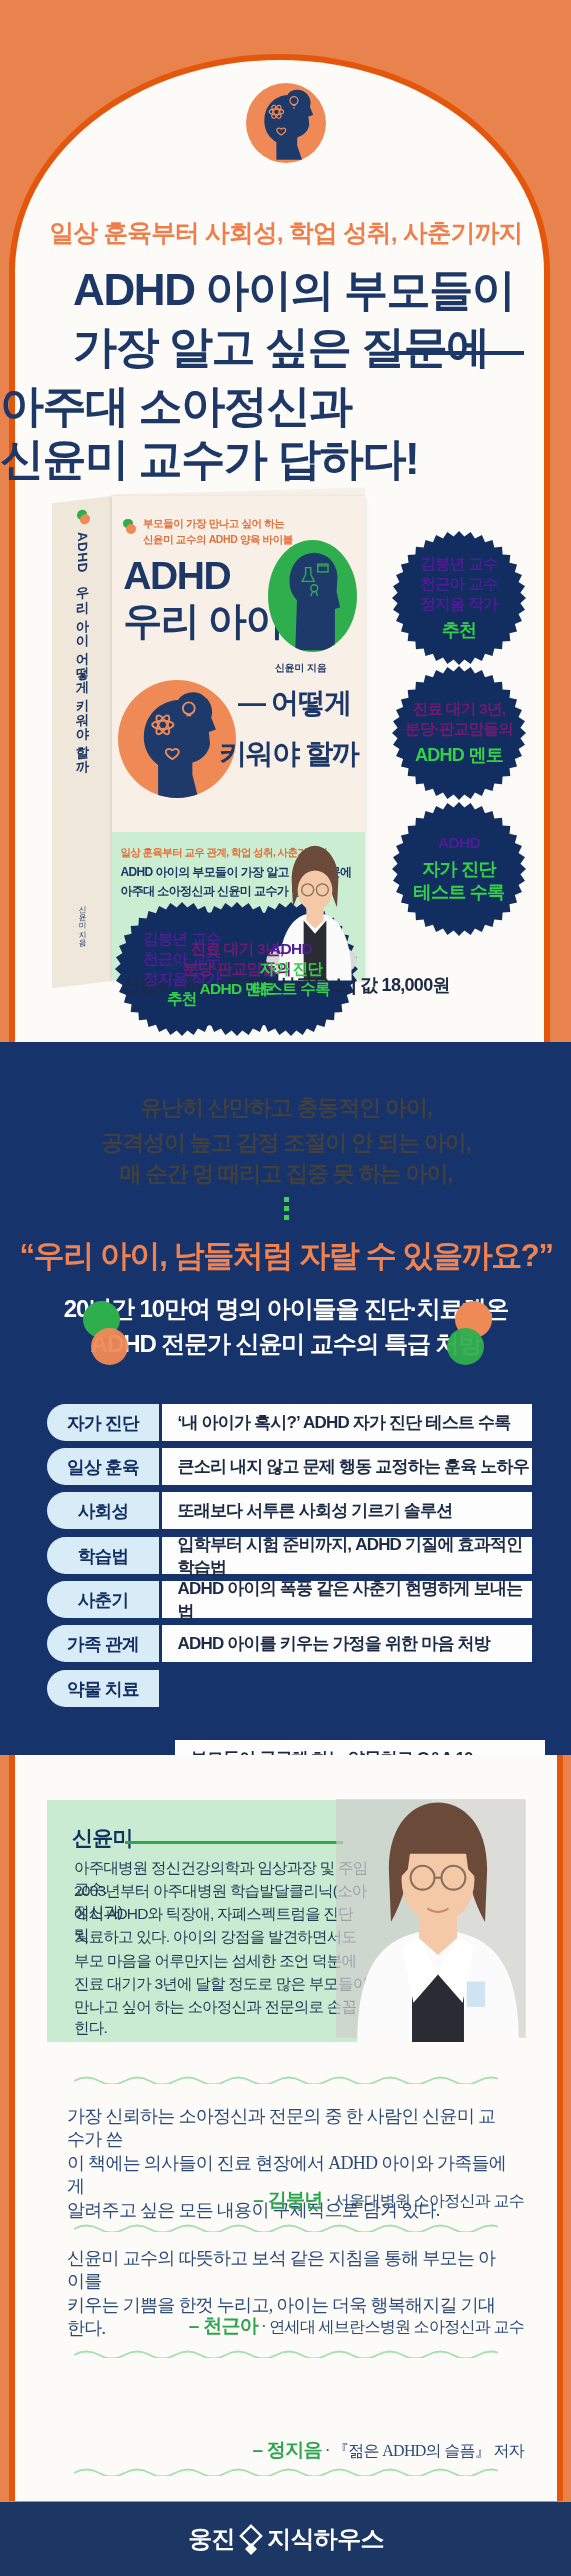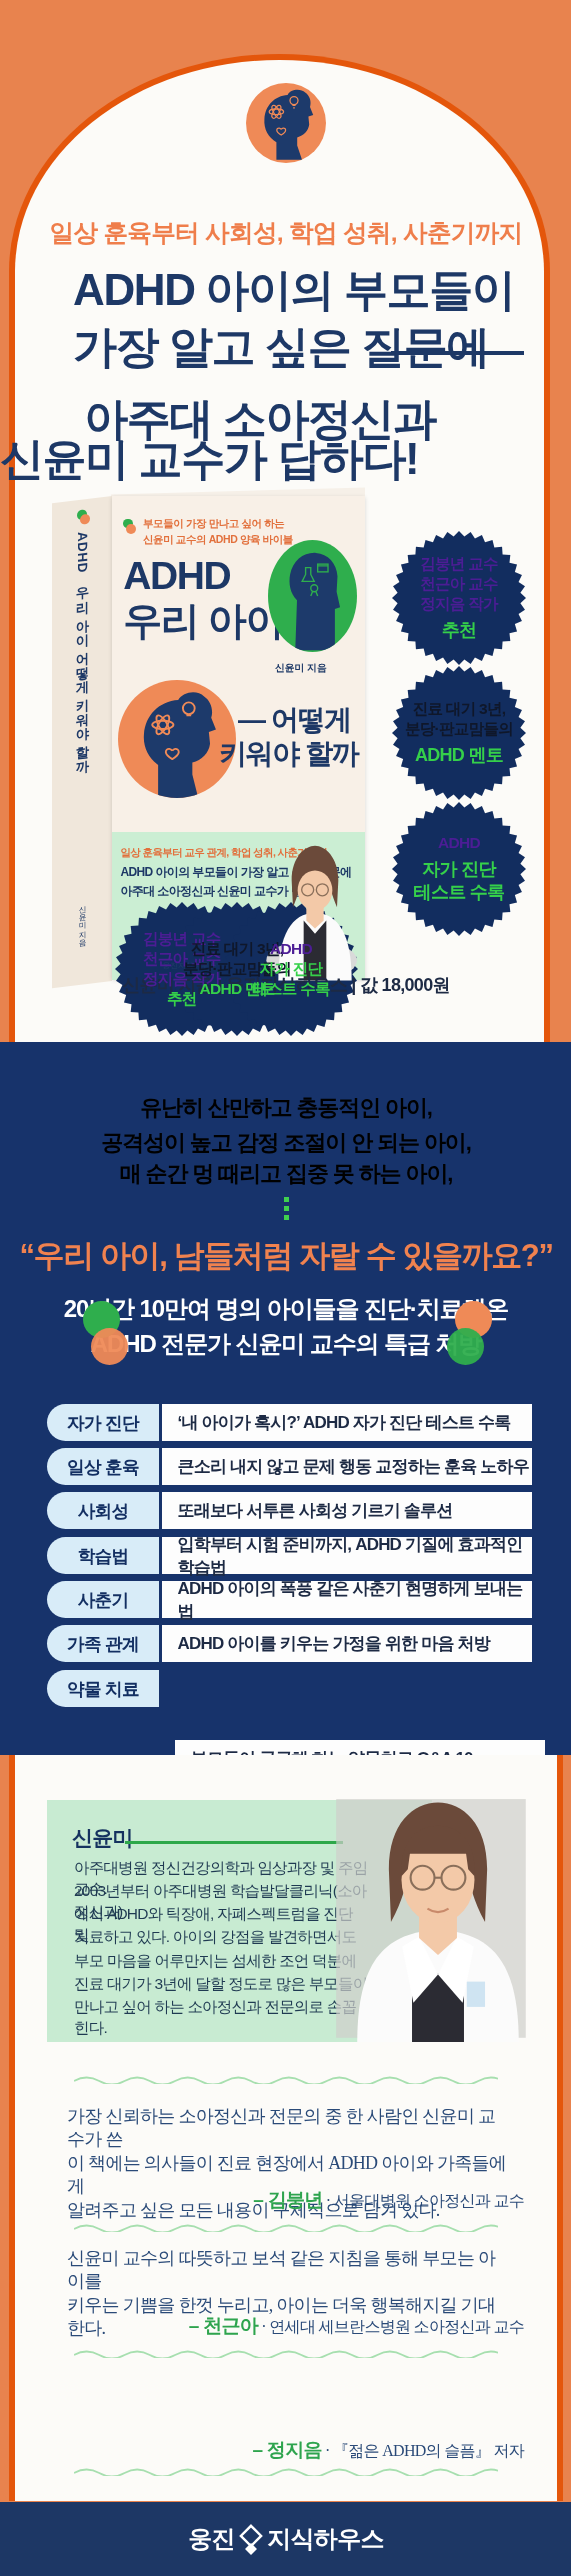--- a/index.html
+++ b/index.html
@@ -10,21 +10,21 @@
   #dome{left:9px;top:54px;width:541px;height:988px;background:#FCFBF8;
         border:6.3px solid #E4560B;border-bottom:none;
         border-radius:271px 271px 0 0 / 218px 218px 0 0;box-sizing:border-box;}
   #head-circle{left:246px;top:83px;width:80px;height:80px;border-radius:50%;background:#EF8A57;overflow:hidden;}
   
   .hero-sub{left:0;top:216px;width:572px;text-align:center;color:#EF7E4B;font-size:24.6px;font-weight:bold;letter-spacing:-0.7px;}
   .hero-h{color:#1D3866;font-size:44px;font-weight:bold;letter-spacing:-1.4px;line-height:1;}
   #hero-h1{left:73px;top:268px;}
   #hero-h2{left:73px;top:325px;}
   #hero-underline{left:391px;top:351px;width:133px;height:4.2px;background:#1D3866;}
-  #hero-r1{left:0;top:384px;width:520px;text-align:center;margin-top:13px;}
+  #hero-r1{left:0;top:384px;width:520px;text-align:left;}
   #hero-r2{left:0;top:437px;width:524px;text-align:left;}
   
   #book{left:49px;top:485px;width:320px;height:499px;}
   #book-top{position:absolute;left:62px;top:5.6px;width:254px;height:12.6px;background:#F6F0E8;transform:skewY(-1.6deg);}
   #spine{position:absolute;left:2.8px;top:11.2px;width:60px;height:485px;background:#F0E7DB;transform:skewY(-7deg);transform-origin:top right;box-sizing:border-box;padding:9.8px 4.2px;}
   .spine-dots{width:9.8px;height:15.5px;margin:0 auto;}
   .dot{width:9.8px;height:9.8px;border-radius:50%;}
   .dot.g{background:#2FAE4D;}
   .dot.o{background:#EF8A57;margin-top:-4.2px;margin-left:2.8px;}
   #spine-title{writing-mode:vertical-rl;color:#1D3866;font-weight:bold;font-size:13.4px;letter-spacing:0.7px;height:365px;margin:7px auto 0;}
@@ -32,46 +32,46 @@
   #cover{position:absolute;left:63px;top:11.2px;width:253px;height:484px;background:#F8F0E7;box-shadow:0 1.4px 4.2px rgba(0,0,0,.15);}
   #cover-dots{position:absolute;left:11.2px;top:22.5px;}
   #cover-tag{position:absolute;left:31px;top:19.7px;color:#E2703C;font-size:10.5px;font-weight:bold;line-height:1.5;letter-spacing:-0.4px;}
   .cover-title{position:absolute;color:#1D3866;font-weight:bold;font-size:39px;letter-spacing:-1.4px;line-height:1;}
   #cover-title1{left:11.2px;top:60px;}
   #cover-title2{left:11.2px;top:105px;}
   #green-oval{position:absolute;left:156px;top:44px;width:89px;height:112px;border-radius:50%;background:#2FAE4D;overflow:hidden;}
   #cover-byline{position:absolute;left:163px;top:166px;color:#1D3866;font-size:9.8px;font-weight:bold;}
   #orange-circle{position:absolute;left:5.6px;top:184px;width:118px;height:118px;border-radius:50%;background:#EF8A57;overflow:hidden;}
   .cover-how{position:absolute;color:#1D3866;font-weight:bold;font-size:28px;letter-spacing:-1.4px;}
-  #cover-how1{left:126px;top:205px;}
+  #cover-how1{left:126px;top:188px;}
   #cover-how2{left:107px;top:239px;}
   #cover-band{position:absolute;left:0;top:336px;width:253px;height:148px;background:#CBEED3;}
   #band-tag{position:absolute;left:8.4px;top:14px;color:#E2703C;font-size:10.5px;font-weight:bold;letter-spacing:-0.6px;}
   #band-l1{position:absolute;left:8.4px;top:32px;color:#1D3866;font-size:12px;font-weight:bold;letter-spacing:-0.6px;}
   #band-l2{position:absolute;left:8.4px;top:51px;color:#1D3866;font-size:12px;font-weight:bold;letter-spacing:-0.6px;}
   .mini-seal{position:absolute;width:59px;height:59px;}
   .mini-seal .seal-lines{font-size:6.3px;line-height:1.2;}
   #cover-pub{position:absolute;left:0px;top:129px;width:155px;text-align:center;color:#1D3866;font-size:7.7px;font-weight:bold;}
   #cover-photo{position:absolute;left:153px;top:-12.6px;width:100px;height:161px;}
   
   .seal{position:absolute;width:134px;height:134px;}
   .seal svg.bg{position:absolute;left:0;top:0;width:100%;height:100%;}
   .seal .seal-lines{position:absolute;left:0;top:0;width:100%;height:100%;display:flex;flex-direction:column;align-items:center;justify-content:center;font-weight:bold;line-height:1.3;font-size:15.5px;letter-spacing:-0.7px;z-index:2;}
   .t-orange{color:#4c1d95;}
   .t-green{color:#35D04A;}
-  .t-white{color:#0f172a;}
+  .t-white{color:#701a75;}
   .t-green-big{color:#35D04A;font-size:18px;margin-top:4.2px;}
   #seal1{left:392px;top:531px;}
   #seal2{left:392px;top:666px;}
   #seal3{left:392px;top:802px;}
   
   #price{left:0;top:973px;width:572px;text-align:center;color:#1D2A44;font-size:18px;font-weight:bold;letter-spacing:-0.7px;}
   
   #navy-sec{left:0;top:1042px;width:572px;height:713px;background:#17336B;}
-  .q-green{left:0;width:572px;text-align:center;color:#000000;font-size:22px;font-weight:bold;letter-spacing:-1.1px;}
+  .q-green{left:0;width:572px;text-align:center;color:#404040;font-size:22px;font-weight:bold;letter-spacing:-1.1px;}
   #qg1{top:1093px;} #qg2{top:1128px;} #qg3{top:1159px;}
   .q-dot{left:284px;width:4.9px;height:4.9px;background:#3FD14F;}
   #qd1{top:1197px;} #qd2{top:1206px;} #qd3{top:1215px;}
   #q-main{left:0;top:1235px;width:572px;text-align:center;color:#F0824F;font-size:31px;font-weight:bold;letter-spacing:-1.4px;}
   .q-white{left:0;width:572px;text-align:center;color:#FFFFFF;font-size:24px;font-weight:bold;letter-spacing:-1.1px;}
   #qw1{top:1293px;} #qw2{top:1328px;}
   .pair-dot{width:37px;height:37px;border-radius:50%;}
   .pd-g{background:#2FAE4D;} .pd-o{background:#EF8A57;}
   #pair-left-g{left:83px;top:1301px;} #pair-left-o{left:91px;top:1328px;opacity:.95;}
   #pair-right-o{left:455px;top:1301px;} #pair-right-g{left:447px;top:1328px;opacity:.95;}

